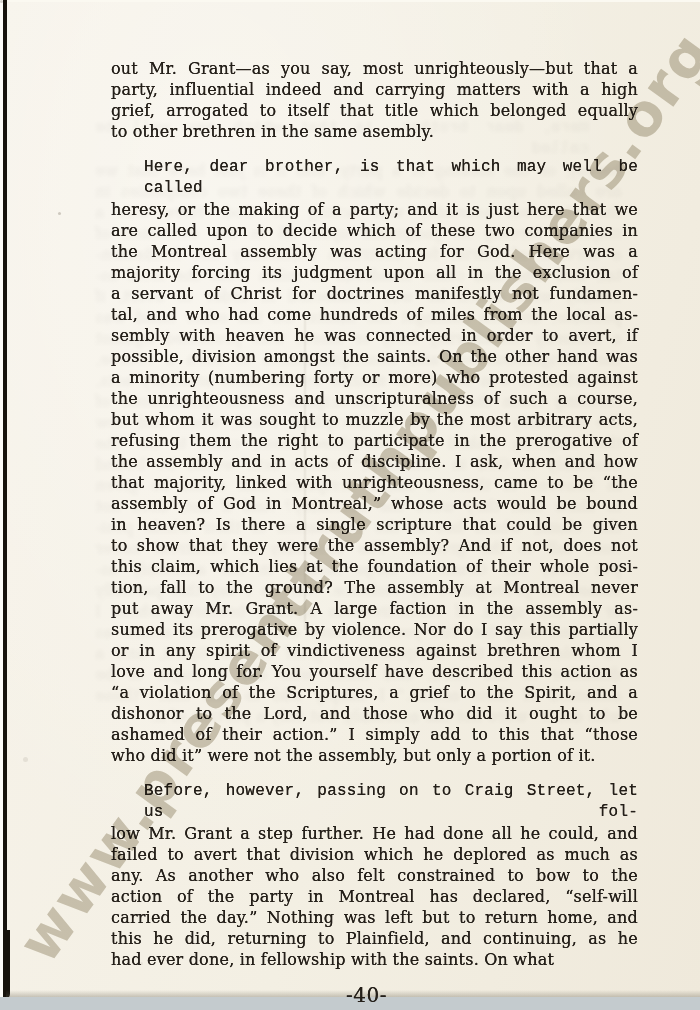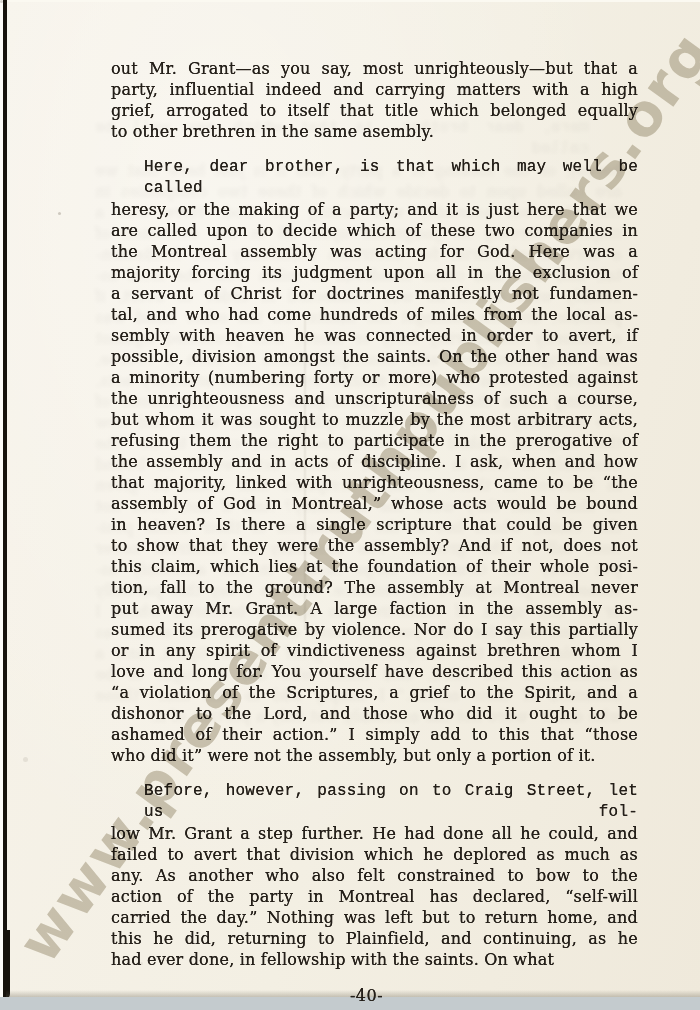--- a/index.html
+++ b/index.html
@@ -59,21 +59,21 @@
     font-size:16px;line-height:21px;
     letter-spacing:0.2px;
     text-shadow:0 0 0.3px currentColor;
     z-index:3;
   }
   .para{margin:0 0 15px 16px;}
   .para:last-of-type{margin-bottom:2px;}
   .line{text-align:justify;text-align-last:justify;}
   .line.last{text-align-last:left;}
   .para.indent .line:first-child{padding-left:33px;font-family:Liberation Mono, monospace;}
-  .pagenum{text-align:center;font-size:16px;letter-spacing:0.5px;line-height:21px;
+  .pagenum{text-align:center;font-size:20px;letter-spacing:0.5px;line-height:21px;
     text-shadow:0 0 0.3px currentColor;}
 </style>
 </head>
 <body>
 
 <div class="page">
 
   <div class="top-light"></div>
   <div class="edge-white"></div>
   <div class="edge-dark"></div>

